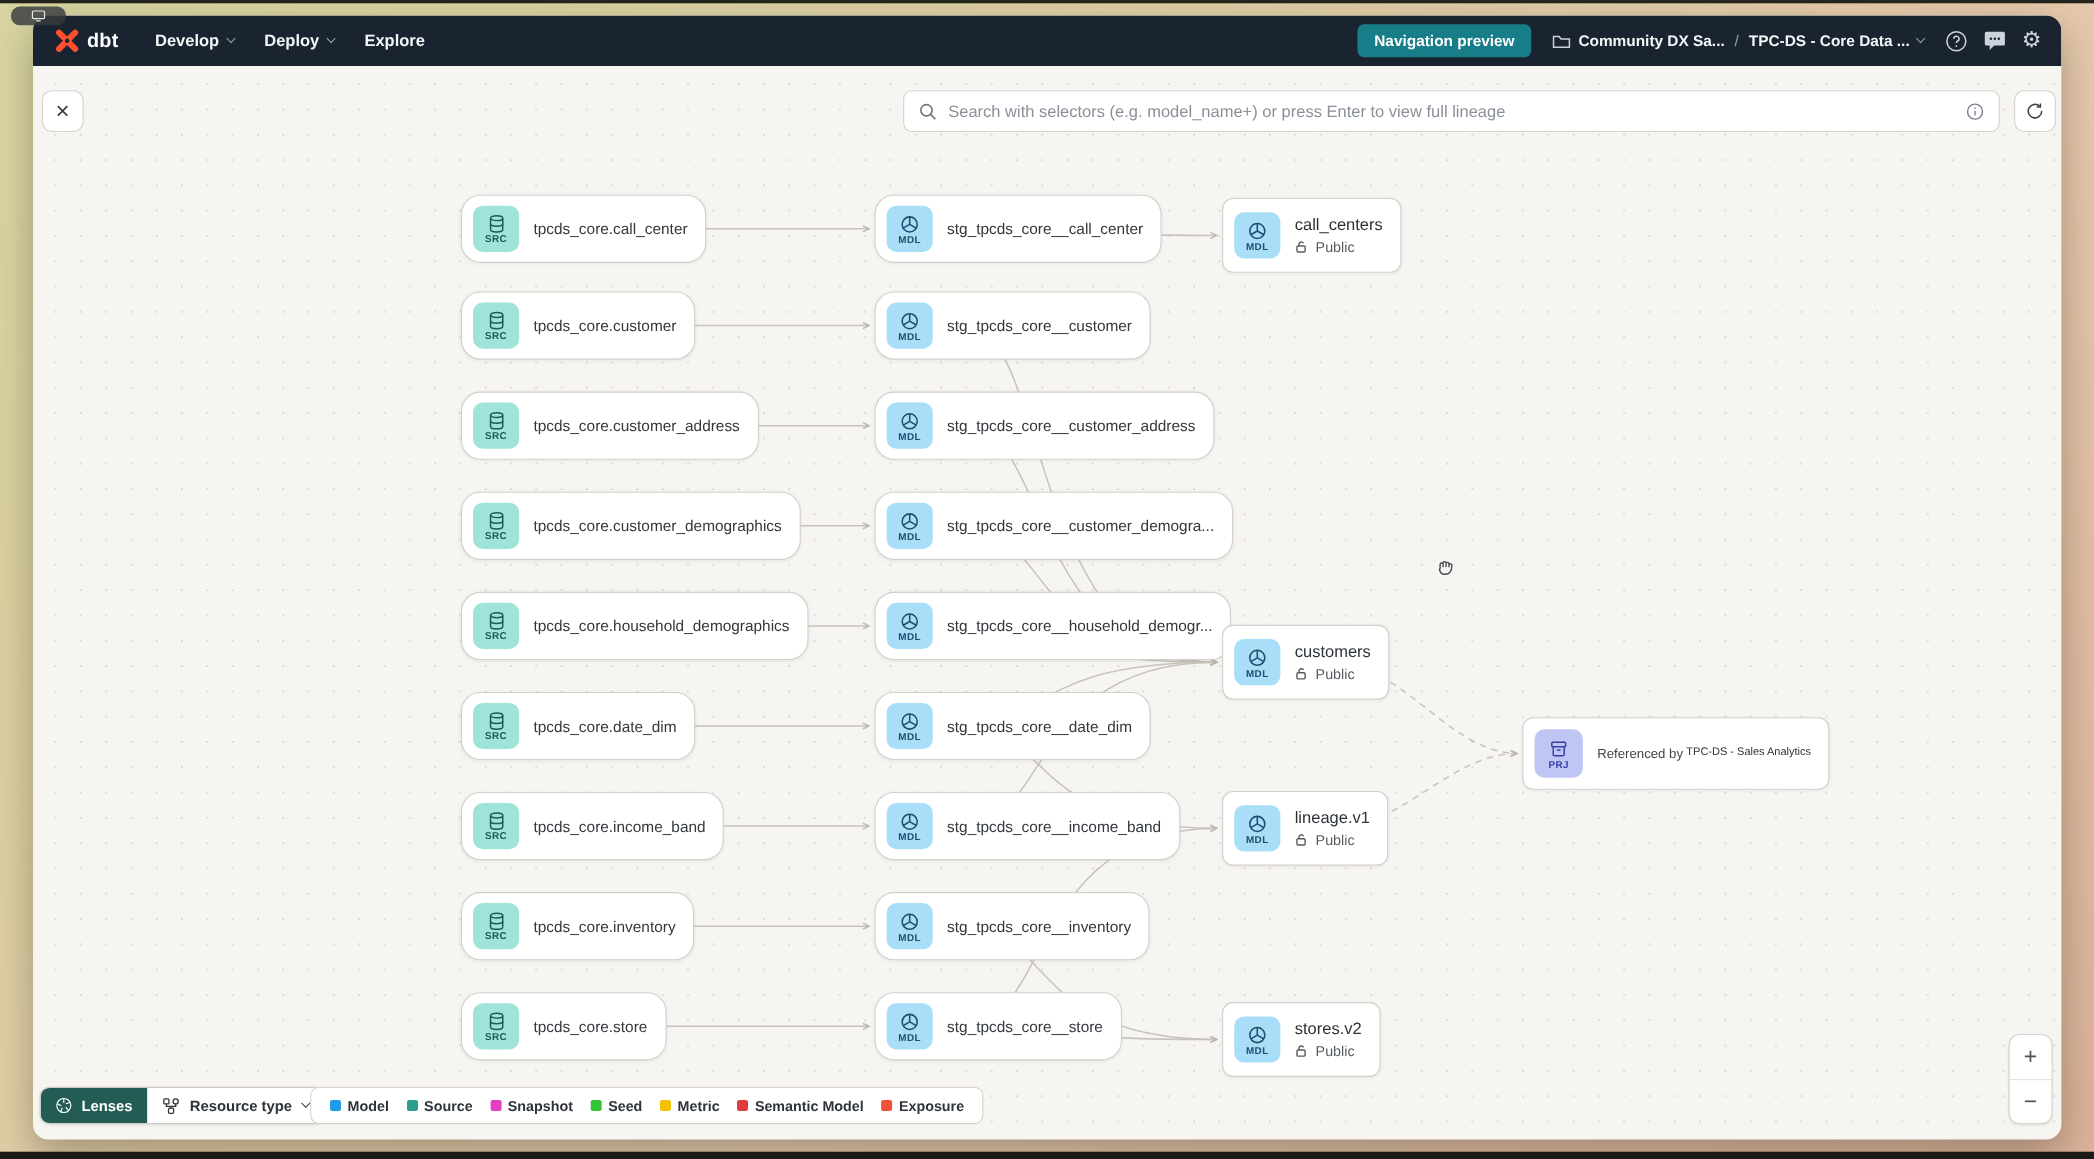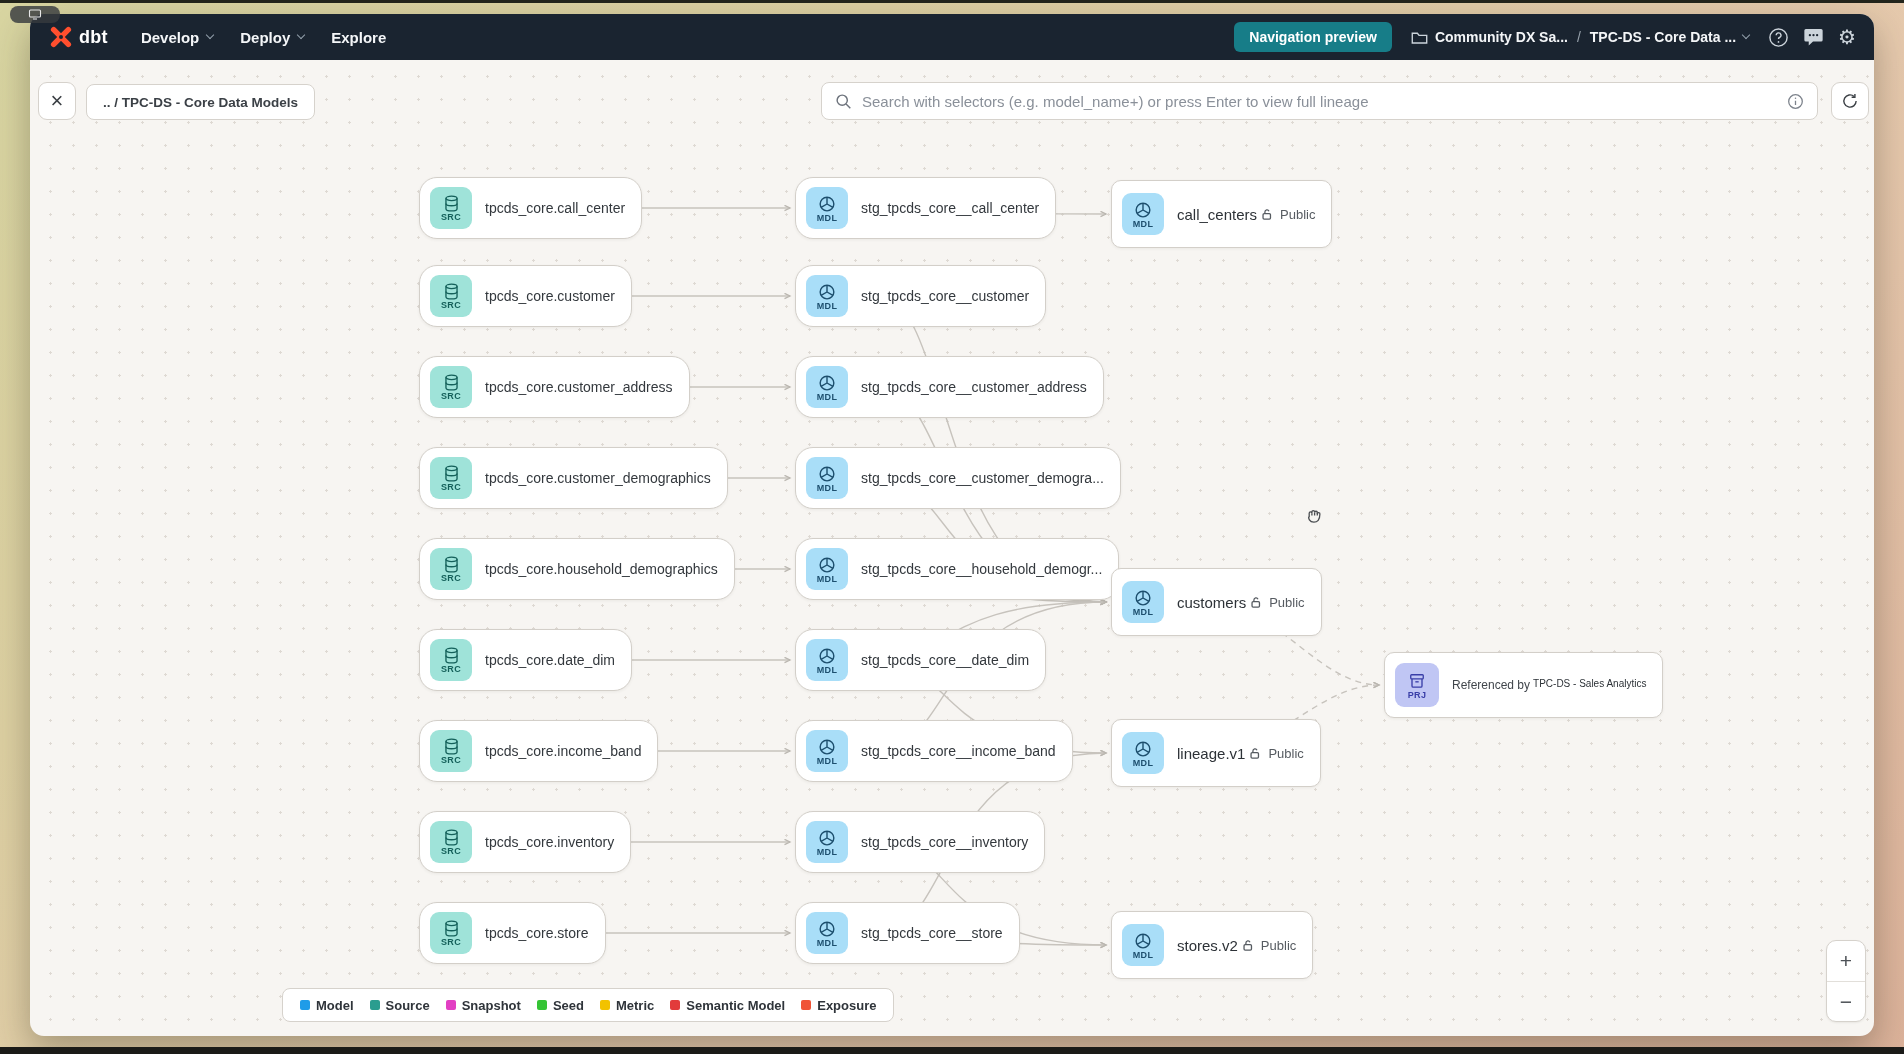--- a/index.html
+++ b/index.html
@@ -69,23 +69,23 @@
   .row-node { height:62px;border-radius:18px; }
   .pub-node { height:68px; }
   .prj-node { height:66px; }
   .tile { width:42px; height:42px; border-radius:9px; display:flex; flex-direction:column;
     align-items:center; justify-content:center; flex:none; }
   .tile-label { font-size:9px; font-weight:700; letter-spacing:.4px; margin-top:-1px; }
   .src-tile { background:#9fe3d9; color:#14605a; }
   .mdl-tile { background:#a9def8; color:#1d4f6e; }
   .prj-tile { background:#c0c6f4; color:#393ea8; width:44px; height:44px; }
   .node-label { font-size:14px; color:#33383d; }
-  .pub-text { display:flex; flex-direction:row; gap:4px; }
+  .pub-text { display:flex; flex-direction:column; gap:4px; }
   .pub-title { font-size:15px; color:#2d3237; }
-  .pub-access { display:flex; align-items:center; gap:6px; font-size:13px; color:#565b61;justify-content:space-between; }
+  .pub-access { display:flex; align-items:center; gap:6px; font-size:13px; color:#565b61; }
   .prj-text { display:flex; flex-direction:row; gap:3px; }
   .prj-caption { font-size:12px; color:#41464c; }
   .prj-name { font-size:10px; color:#2d3237; }
 
   .hand-cursor { position:absolute; left:1272px; top:444px; pointer-events:none; }
 
   
   .lenses-group { position:absolute; z-index:6; left:6px; bottom:14px; height:34px; display:flex;
     border:1px solid #d0ccc6; border-radius:9px; overflow:hidden; background:#fff;
     box-shadow:0 1px 2px rgba(70,65,55,.08); }
@@ -172,21 +172,20 @@
           </svg>
         </span>
         <span class="icon-btn gear-glyph">⚙</span>
       </div>
     </div>
   </div>
 
   <div class="graph-area"></div>
 
   <div class="sq-btn" id="close-btn">×</div>
-  <div class="lineage-crumb">.. / TPC-DS - Core Data Models</div>
 
   <div class="search-wrap">
     <svg width="17" height="17" viewBox="0 0 20 20" fill="none" stroke="#6d737c" stroke-width="1.7">
       <circle cx="8.5" cy="8.5" r="6"></circle>
         <path d="M13 13l5 5"></path>
     </svg>
     <input type="text" placeholder="Search with selectors (e.g. model_name+) or press Enter to view full lineage" style="">
     <svg width="17" height="17" viewBox="0 0 20 20" fill="none" stroke="#7c828b" stroke-width="1.5">
       <circle cx="10" cy="10" r="8"></circle>
         <path d="M10 9v5"></path>
@@ -513,20 +512,39 @@
         </div>
       </div>
     <span class="hand-cursor">
       <svg width="24" height="24" viewBox="0 0 24 24" fill="#f6f5f2" stroke="#4a4d51" stroke-width="1.3">
         <path d="M7.2 12.6V9.2a1.35 1.35 0 0 1 2.7 0V8a1.35 1.35 0 0 1 2.7 0v.5a1.35 1.35 0 0 1 2.7.2v1a1.3 1.3 0 0 1 2.6.4c0 2.7-.5 4.8-1.7 6.2-1 1.2-2.5 1.8-4.3 1.8-2.1 0-3.6-.8-4.5-2.3-.8-1.3-.9-2.6-.2-3.2z"></path>
         <path d="M9.9 9.2v2.4M12.6 8.4v3M15.3 9v2.6" fill="none"></path>
       </svg>
     </span>
   </div>
 
+  <div class="lenses-group">
+    <button class="lenses-btn">
+      <svg width="16" height="16" viewBox="0 0 20 20" fill="none" stroke="#ffffff" stroke-width="1.3">
+        <circle cx="10" cy="10" r="8"></circle>
+        <path d="M10 2v5.2M17.2 6.5l-4.9 1.6M15.5 15.8l-3.3-4M6.5 17.5l1.7-5M2.6 8l4.6 2.2"></path>
+      </svg>
+      <span>Lenses</span>
+    </button>
+    <button class="resource-btn">
+      <svg width="17" height="17" viewBox="0 0 22 22" fill="none" stroke="#2f343a" stroke-width="1.5">
+        <rect x="2.5" y="2.5" width="6" height="6" rx="1.2"></rect>
+        <rect x="13.5" y="2.5" width="6" height="6" rx="3"></rect>
+        <rect x="8" y="13.5" width="6" height="6" rx="1.2"></rect>
+        <path d="M5.5 8.5v3h11v-3M11 11.5v2"></path>
+      </svg>
+      <span>Resource type</span>
+      <span class="chev dark"></span>
+    </button>
+  </div>
 
   <div class="legend" id="legend">
       <span class="legend-item">
         <span class="swatch" style="background: rgb(31, 156, 232);"></span>
         <span>Model</span>
       </span>
       <span class="legend-item">
         <span class="swatch" style="background: rgb(42, 157, 143);"></span>
         <span>Source</span>
       </span>

